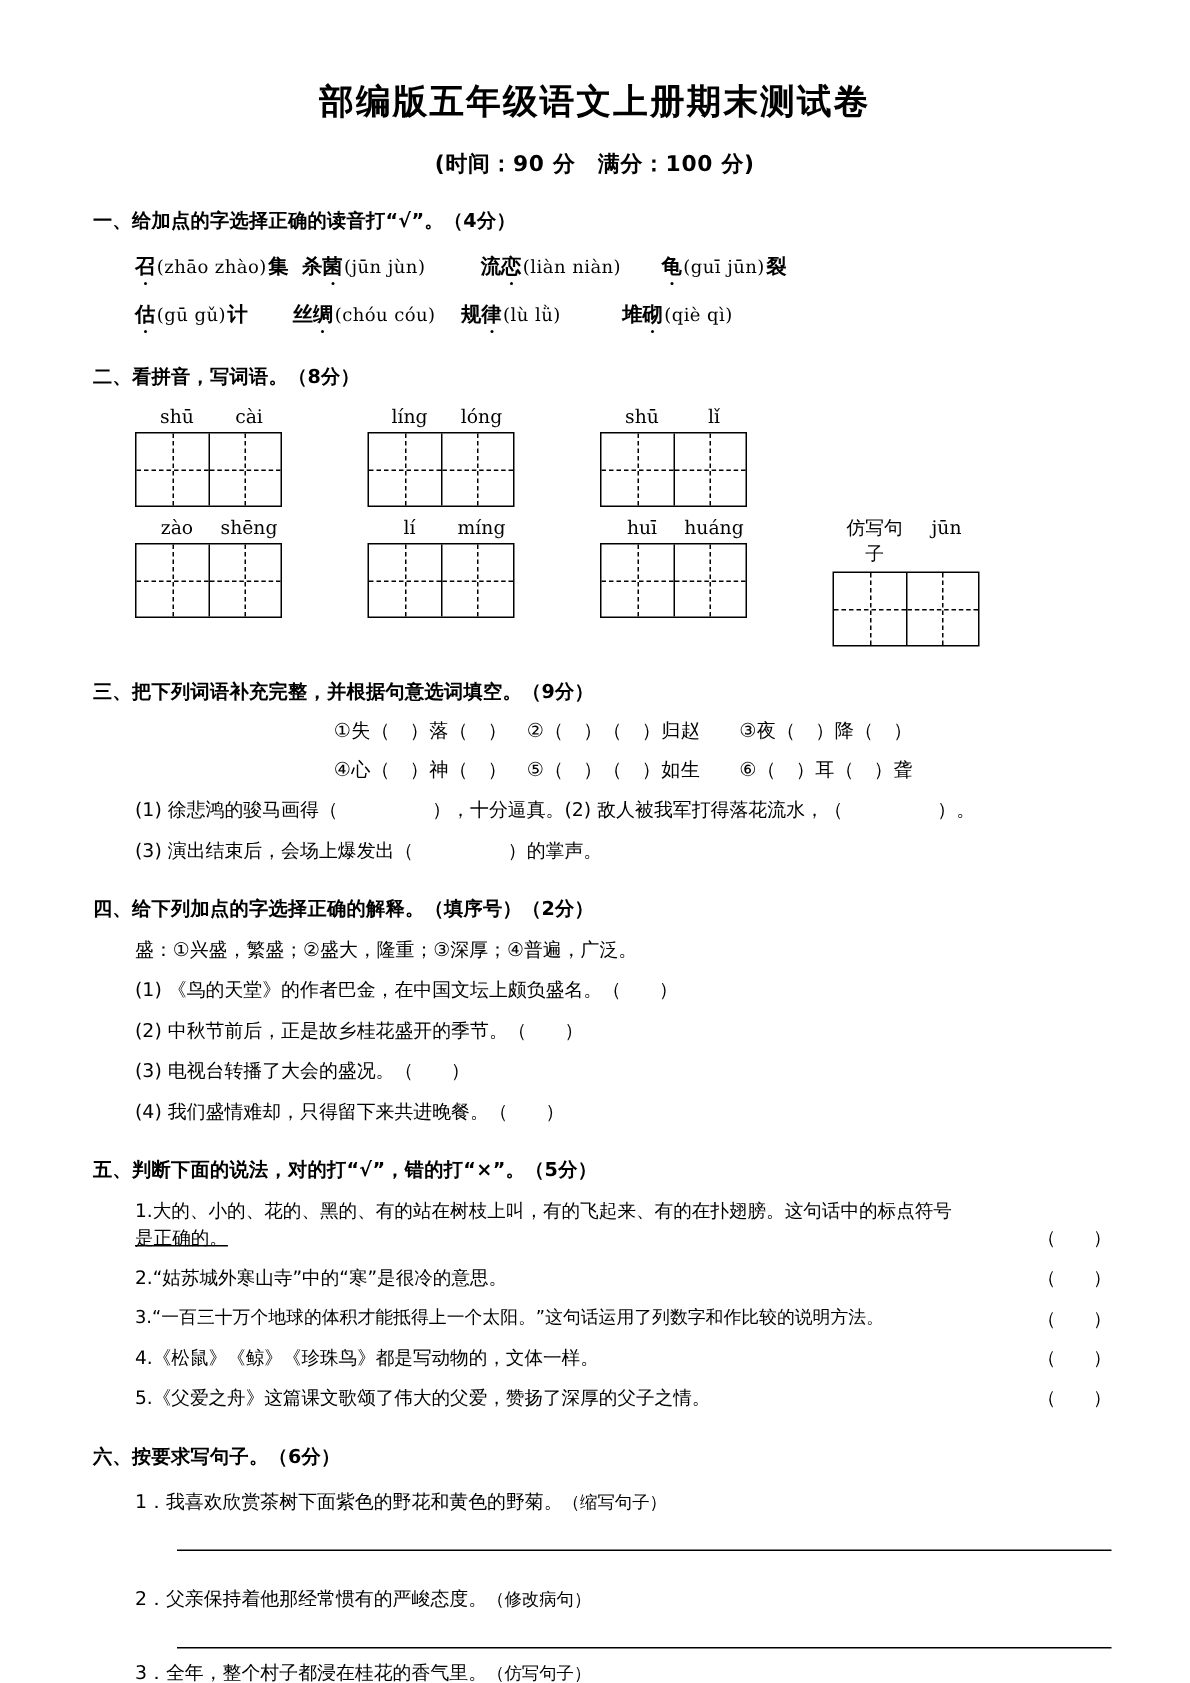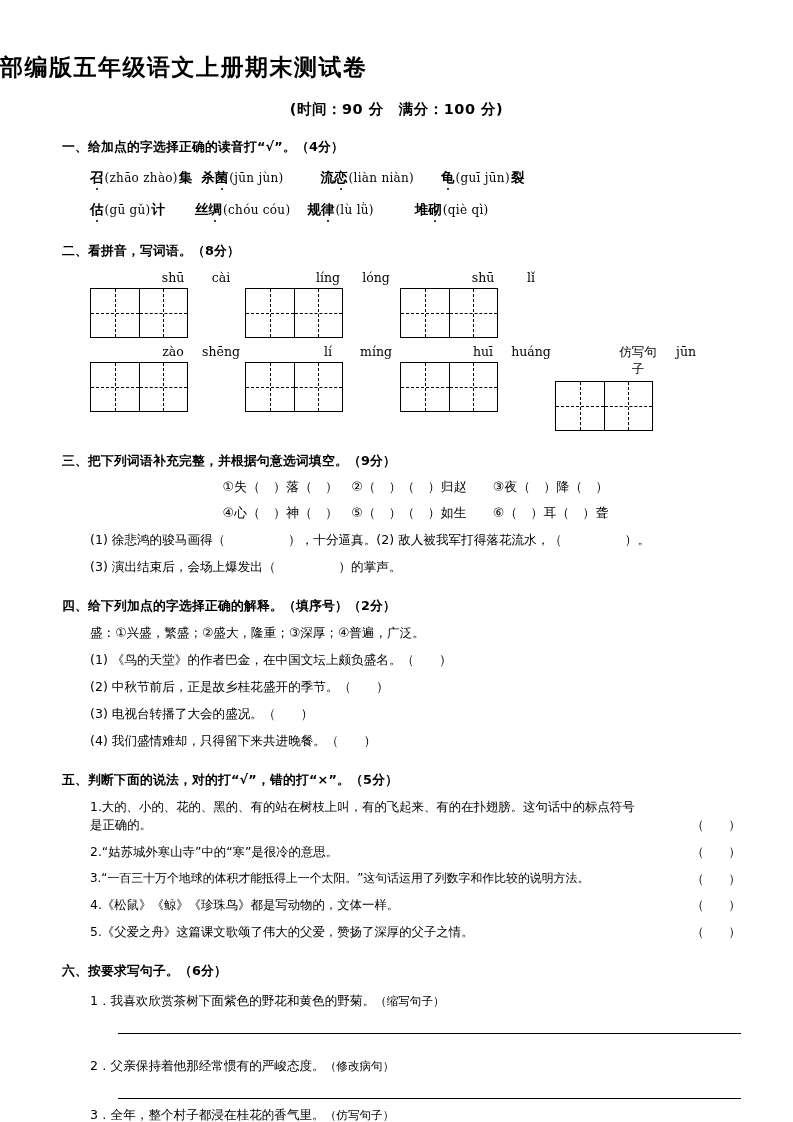--- a/index.html
+++ b/index.html
@@ -18,20 +18,21 @@
   .page {
     width: 793px;
     height: 1122px;
     box-sizing: border-box;
     padding: 0;
     position: relative;
   }
 
   
   .title {
+    text-align: center;
     font-size: 23px;
     font-weight: bold;
     letter-spacing: 1.5px;
     margin-top: 52px;
     font-family: "DejaVu Serif", "Liberation Serif", serif;
   }
   .subtitle {
     text-align: center;
     font-size: 14.5px;
     font-weight: bold;
@@ -101,21 +102,20 @@
     display: flex;
     justify-content: flex-start;
   }
   .grid-unit { width: 155px; }
   .grid-pinyin {
     display: flex;
     font-family: "DejaVu Serif", "Liberation Serif", serif;
     font-size: 12.5px;
     margin-bottom: 3px;
     padding-left: 4px;
-    justify-content: flex-end;
   }
   .grid-pinyin span {
     width: 48px;
     text-align: center;
     display: inline-block;
   }
   .tianzi {
     display: flex;
     width: 98px;
     border: 1.2px solid #000;
@@ -171,21 +171,21 @@
     line-height: 1.45;
   }
   .tf-paren {
     position: absolute;
     right: 0;
     top: 0;
     white-space: nowrap;
   }
   .tf-paren.second { top: 18px; }
   .tf-text { display: block; }
-  .tf-text2 { display: block; }
+  .tf-text2 { display: block; text-decoration: underline; }
 
   
   .ws-item { margin-top: 13px; font-size: 12.6px; }
   .ws-note { font-size: 11.6px; }
   .ws-rule {
     border-bottom: 1.3px solid #000;
     height: 0;
     margin-top: 23px;
     margin-left: 28px;
     margin-right: 0px;

